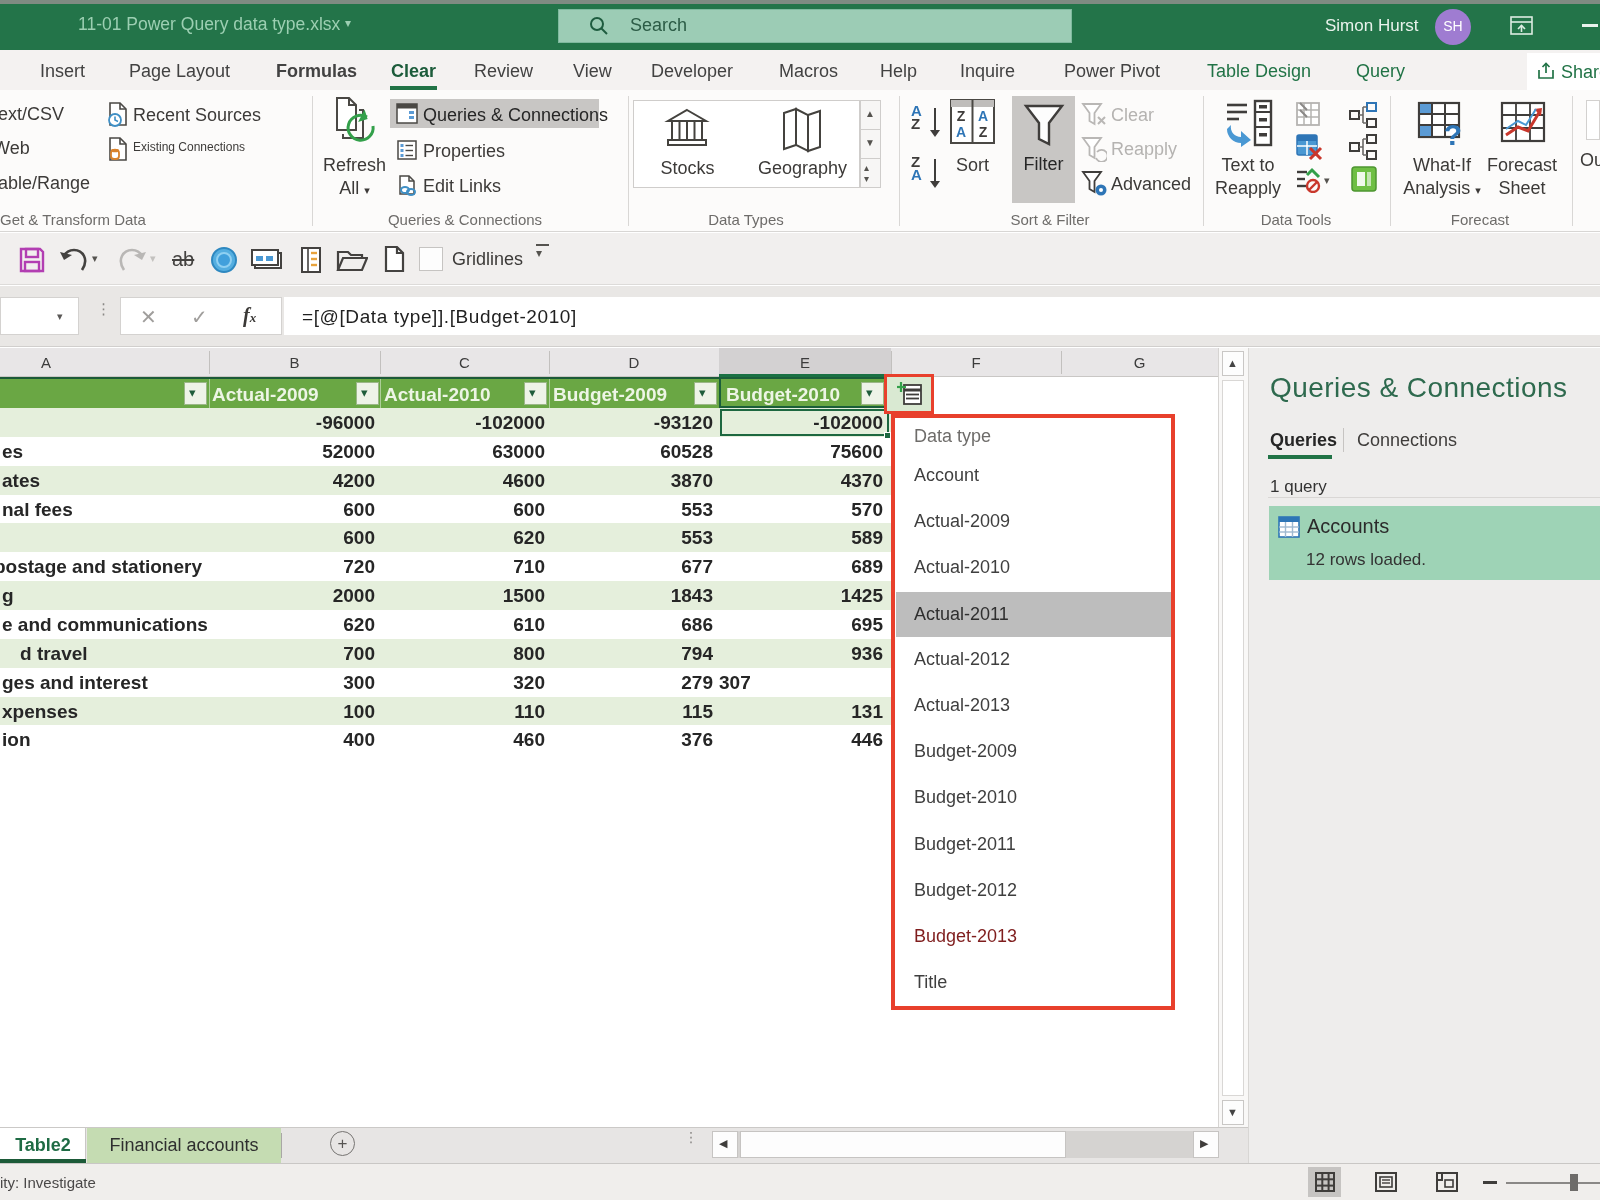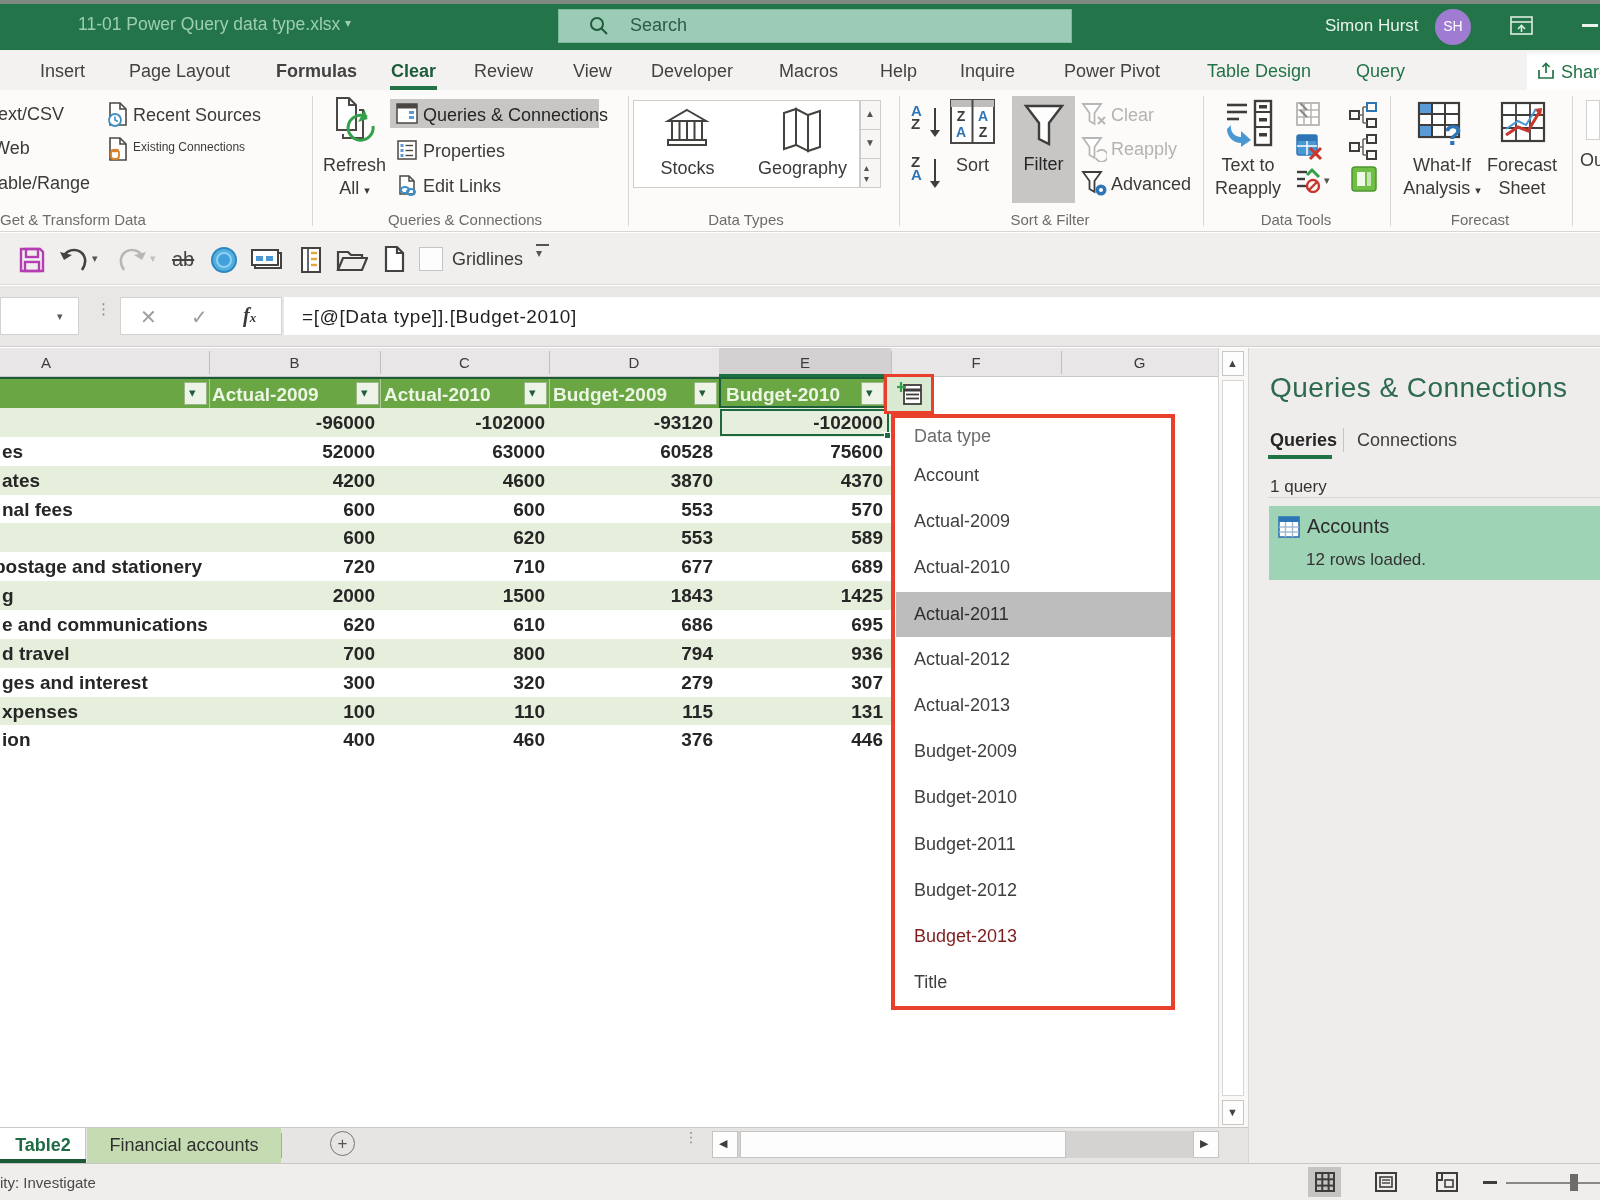--- a/index.html
+++ b/index.html
@@ -435,31 +435,31 @@
   <div class="abs" style="left:380px;top:585.1px;width:165px;text-align:right;">1500</div>
   <div class="abs" style="left:549px;top:585.1px;width:164px;text-align:right;">1843</div>
   <div class="abs" style="left:719px;top:585.1px;width:164px;text-align:right;">1425</div>
   <div class="abs" style="left:0;top:610.0px;width:891px;height:28.85px;background:#ffffff;"></div>
   <div class="abs" style="left:2px;top:614.0px;">e and communications</div>
   <div class="abs" style="left:209px;top:614.0px;width:166px;text-align:right;">620</div>
   <div class="abs" style="left:380px;top:614.0px;width:165px;text-align:right;">610</div>
   <div class="abs" style="left:549px;top:614.0px;width:164px;text-align:right;">686</div>
   <div class="abs" style="left:719px;top:614.0px;width:164px;text-align:right;">695</div>
   <div class="abs" style="left:0;top:638.8px;width:891px;height:28.85px;background:#e5efdc;"></div>
-  <div class="abs" style="left:2px;top:642.8px;">d travel</div>
+  <div class="abs" style="left:20px;top:642.8px;">d travel</div>
   <div class="abs" style="left:209px;top:642.8px;width:166px;text-align:right;">700</div>
   <div class="abs" style="left:380px;top:642.8px;width:165px;text-align:right;">800</div>
   <div class="abs" style="left:549px;top:642.8px;width:164px;text-align:right;">794</div>
   <div class="abs" style="left:719px;top:642.8px;width:164px;text-align:right;">936</div>
   <div class="abs" style="left:0;top:667.7px;width:891px;height:28.85px;background:#ffffff;"></div>
   <div class="abs" style="left:2px;top:671.7px;">ges and interest</div>
   <div class="abs" style="left:209px;top:671.7px;width:166px;text-align:right;">300</div>
   <div class="abs" style="left:380px;top:671.7px;width:165px;text-align:right;">320</div>
   <div class="abs" style="left:549px;top:671.7px;width:164px;text-align:right;">279</div>
-  <div class="abs" style="left:719px;top:671.7px;width:164px;text-align:right;">307</div>
+  <div class="abs" style="left:719px;top:671.7px;width:164px;">307</div>
   <div class="abs" style="left:0;top:696.5px;width:891px;height:28.85px;background:#e5efdc;"></div>
   <div class="abs" style="left:2px;top:700.5px;">xpenses</div>
   <div class="abs" style="left:209px;top:700.5px;width:166px;text-align:right;">100</div>
   <div class="abs" style="left:380px;top:700.5px;width:165px;text-align:right;">110</div>
   <div class="abs" style="left:549px;top:700.5px;width:164px;text-align:right;">115</div>
   <div class="abs" style="left:719px;top:700.5px;width:164px;text-align:right;">131</div>
   <div class="abs" style="left:0;top:725.4px;width:891px;height:28.85px;background:#ffffff;"></div>
   <div class="abs" style="left:2px;top:729.4px;">ion</div>
   <div class="abs" style="left:209px;top:729.4px;width:166px;text-align:right;">400</div>
   <div class="abs" style="left:380px;top:729.4px;width:165px;text-align:right;">460</div>

